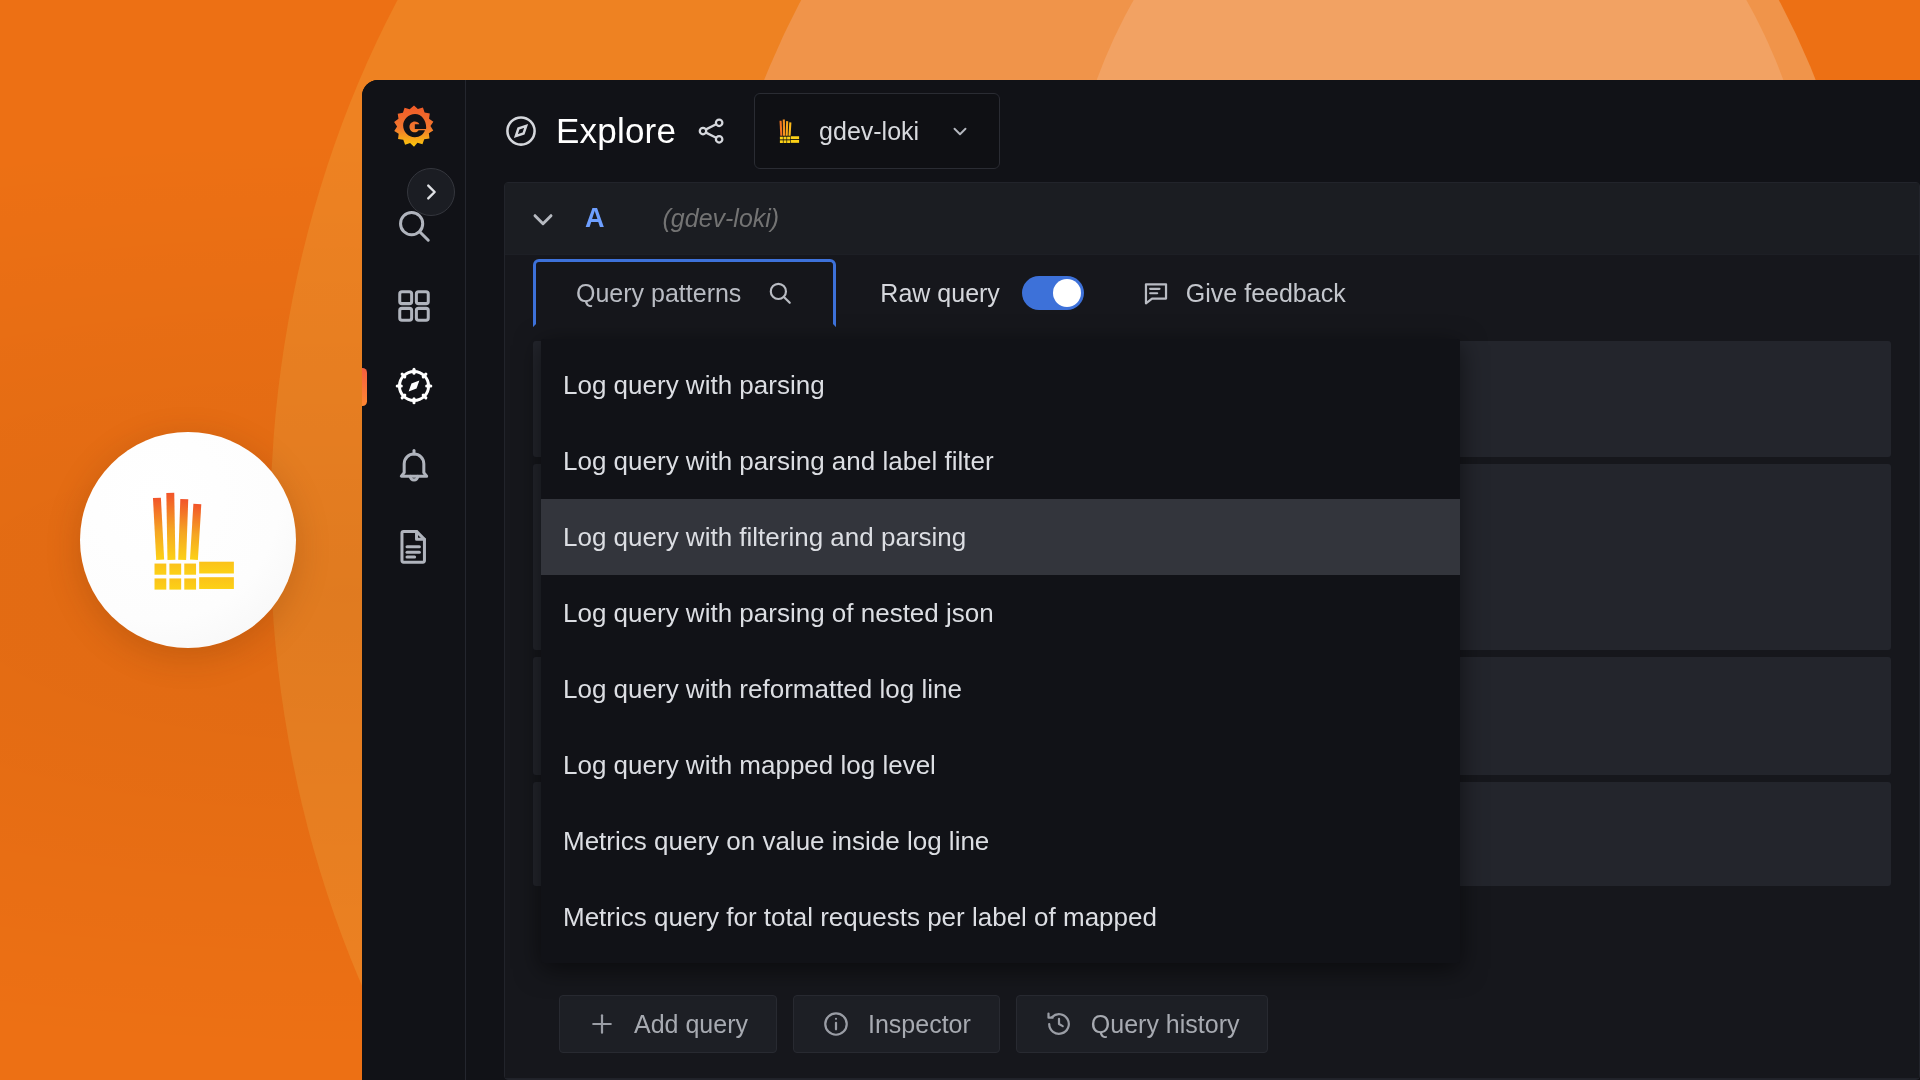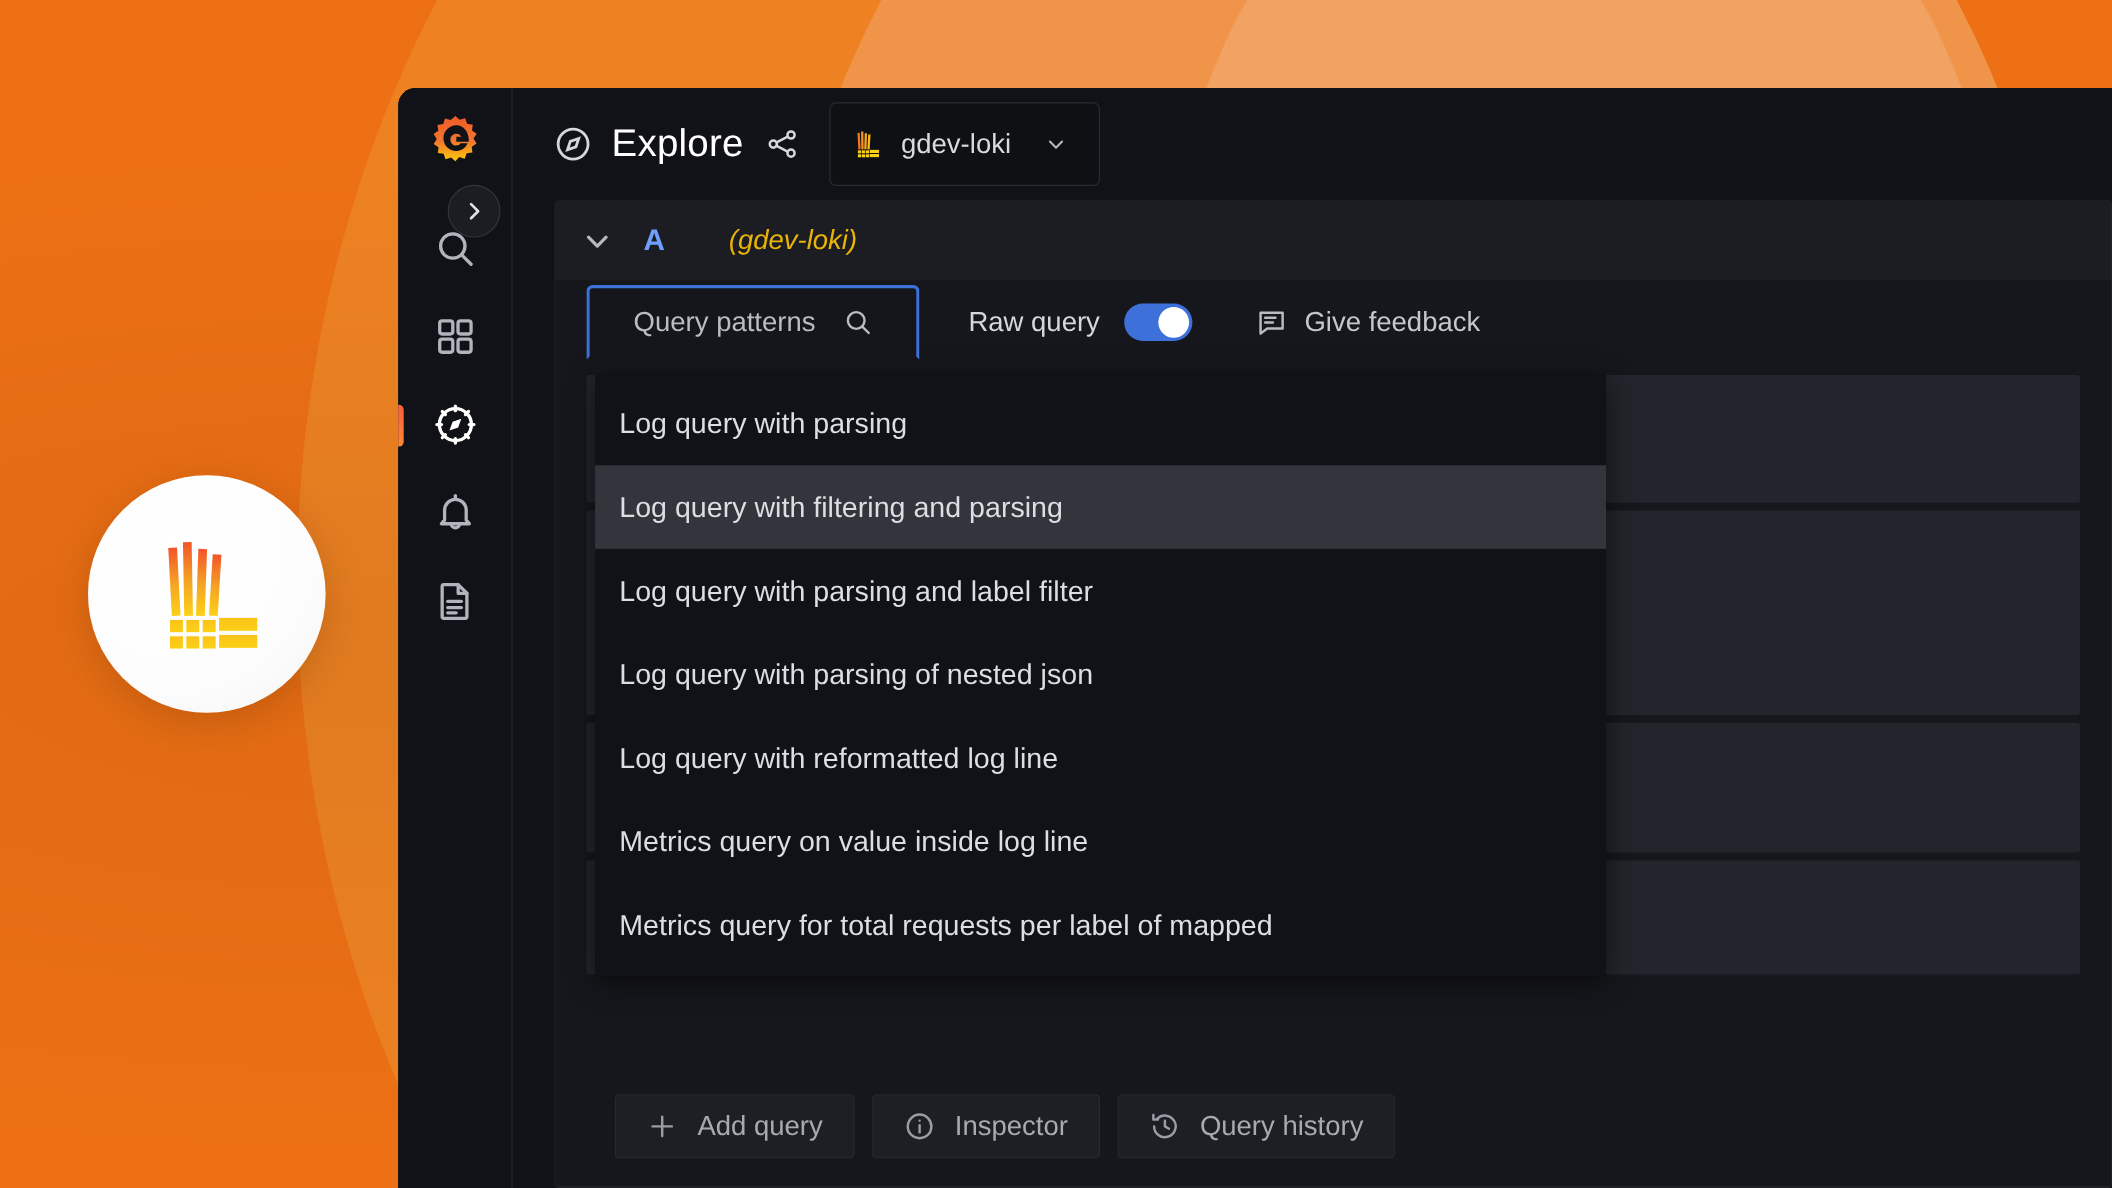--- a/index.html
+++ b/index.html
@@ -162,21 +162,21 @@
     height: 72px;
     display: flex; align-items: center;
     padding-left: 22px;
     gap: 0;
     border-bottom: 1px solid #1d1f25;
     background: #1b1d22;
   }
   #row-collapse { width: 32px; height: 32px; stroke: #b6b9c0; fill: none; stroke-width: 2.2;
                   stroke-linecap: round; stroke-linejoin: round; cursor: pointer; }
   #row-refid { font-size: 27px; color: #6e9fff; font-weight: 700; margin-left: 26px; }
-  #row-ds { font-size: 25px; color: #eab308; font-style: italic; margin-left: 58px; }
+  #row-ds { font-size: 25px; color: #737373; font-style: italic; margin-left: 58px; }
 
   #editor-body { flex: 1; position: relative; background: #16171c; }
 
   #toolbar-row {
     display: flex; align-items: center;
     height: 76px;
     padding-left: 28px;
     gap: 0;
     position: relative;
   }
@@ -460,24 +460,25 @@
               <path d="M3.4 4.6h17.2v12.2H8.6L3.4 20.8z"></path>
               <line x1="7" y1="8.4" x2="15" y2="8.4"></line>
               <line x1="7" y1="12.2" x2="13" y2="12.2"></line>
             </svg>
             <span id="feedback-label">Give feedback</span>
           </div>
         </div>
 
         <div id="patterns-menu">
           <div class="menu-item">Log query with parsing</div>
+          <div class="menu-item">Log query with parsing and label filter</div>
           <div class="menu-item highlighted">Log query with filtering and parsing</div>
-          <div class="menu-item">Log query with parsing and label filter</div>
           <div class="menu-item">Log query with parsing of nested json</div>
           <div class="menu-item">Log query with reformatted log line</div>
+          <div class="menu-item">Log query with mapped log level</div>
           <div class="menu-item">Metrics query on value inside log line</div>
           <div class="menu-item">Metrics query for total requests per label of mapped</div>
         </div>
 
         <div id="actions-bar">
           <div class="action-btn">
             <svg class="ab-icon" viewBox="0 0 24 24">
               <line x1="12" y1="4.5" x2="12" y2="19.5"></line>
                 <line x1="4.5" y1="12" x2="19.5" y2="12"></line>
             </svg>

